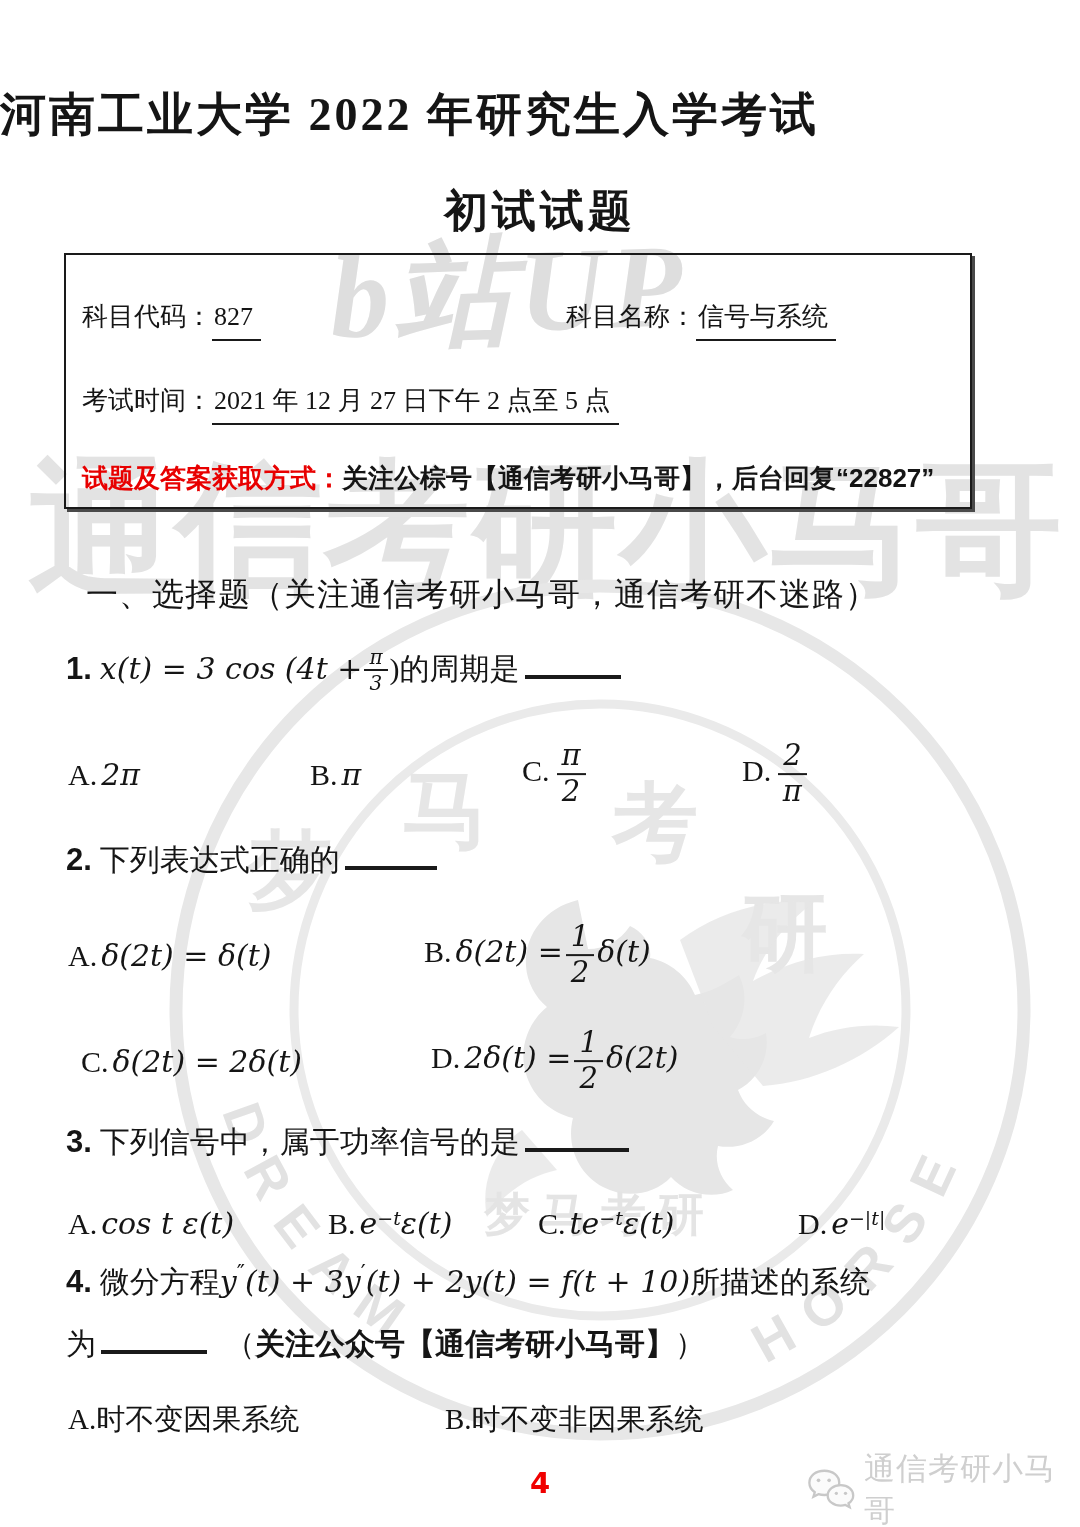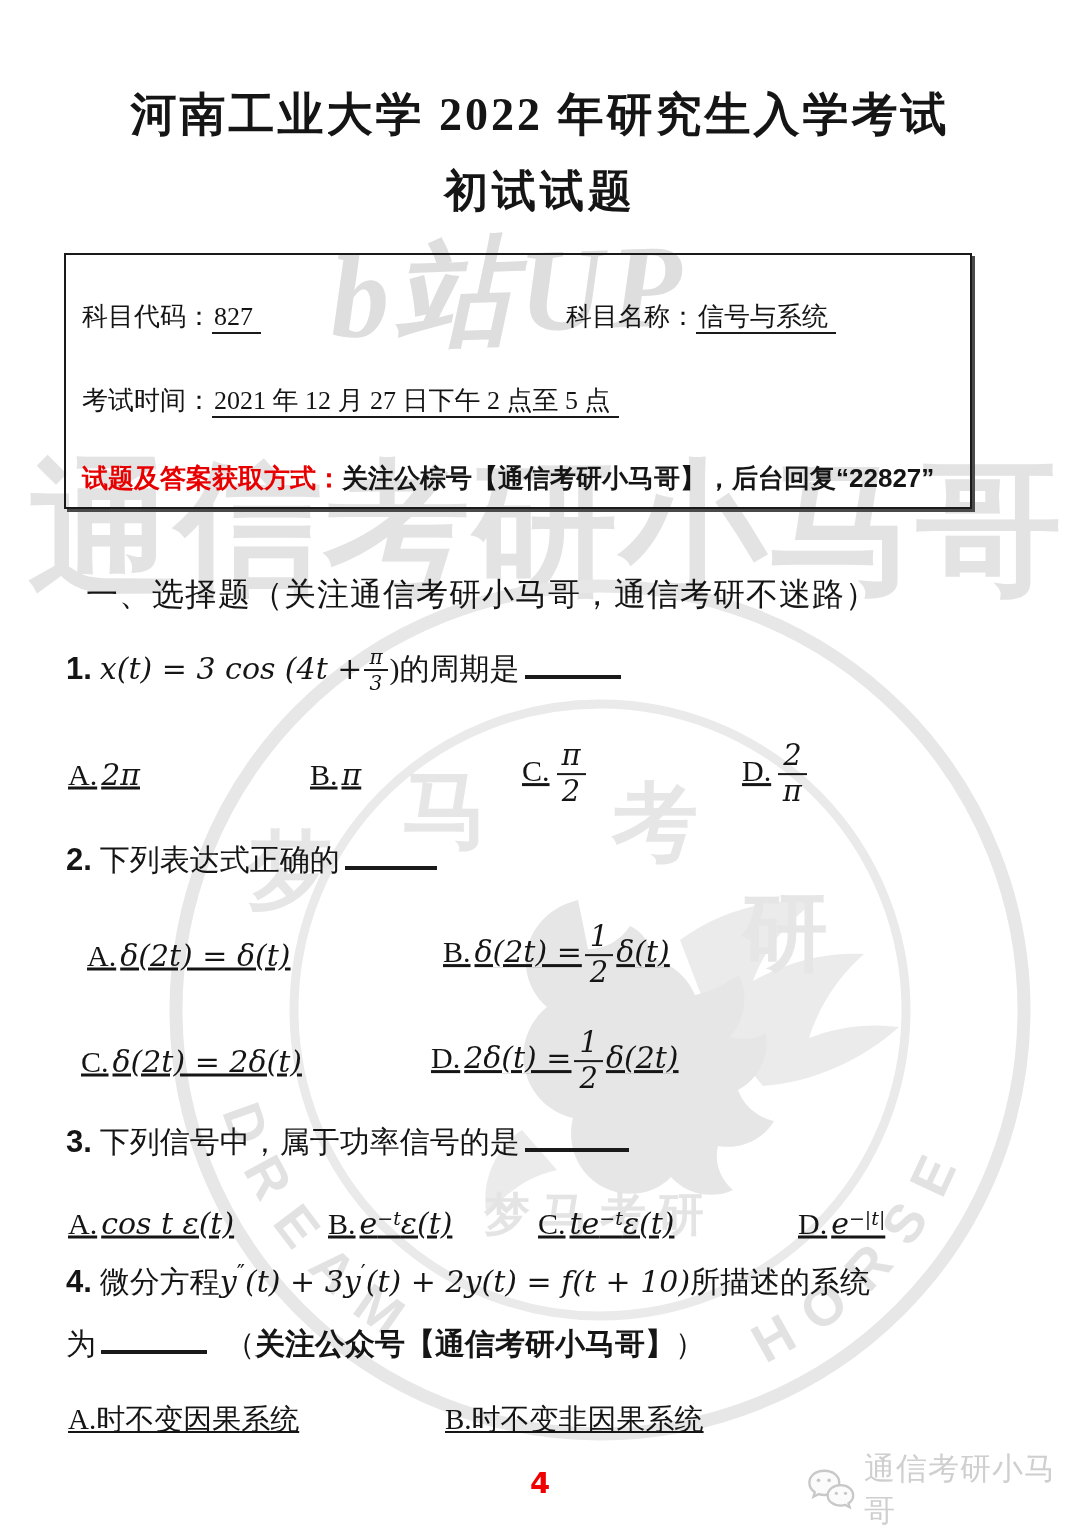--- a/index.html
+++ b/index.html
@@ -24,50 +24,50 @@
   }
   .wm-circle { position:absolute; left:160px; top:570px; }
   
   .content { position:absolute; inset:0; z-index:1; }
   .banner {
     position:absolute; top:24px; left:0; right:0;
     display:flex; justify-content:space-between; padding:0 4px;
     font-weight:bold; font-size:28px; color:#ec0000; white-space:nowrap;
   }
   .title-line {
-    position:absolute; top:84px; left:0; right:0; text-align:center;
+    position:absolute; top:84px; left:0; right:0; text-align:left;
     font-size:46px; font-weight:bold; letter-spacing:3px;
   }
   .subtitle-line {
-    position:absolute; top:162px; left:0; right:0; text-align:center;
+    position:absolute; top:182px; left:0; right:0; text-align:center;
     font-size:44px; font-weight:bold; letter-spacing:4px;
   }
   .info-box {
     position:absolute; left:64px; top:253px; width:908px; height:256px;
     border:2px solid #1a1a1a; box-shadow:3px 3px 0 #4a4a4a;
     font-size:26px;
   }
   .ib-row1a { position:absolute; top:44px; left:16px; }
   .ib-row1b { position:absolute; top:44px; left:500px; }
   .ib-row2  { position:absolute; top:128px; left:16px; }
   .ib-row3  { position:absolute; top:206px; left:16px; white-space:nowrap; }
-  .uv { border-bottom:2px solid #1a1a1a; padding:0 8px 1px 2px; }
+  .uv { border-bottom:2px solid #1a1a1a; padding:0 8px 8px 2px; }
   .red-label { color:#e80000; font-weight:bold; font-family:"Liberation Sans",sans-serif;text-align:center; }
   .hei-bold { font-family:"Liberation Sans",sans-serif; font-weight:bold; }
   .section-title {
     position:absolute; left:86px; top:573px;
     font-size:32px; letter-spacing:1px; white-space:nowrap;
   }
   .q-line { position:absolute; left:66px; white-space:nowrap; font-size:30px; }
   .q-no { font-family:"Liberation Sans",sans-serif; font-weight:bold; font-size:31px; margin-right:8px; }
   .math { font-family:"DejaVu Serif","Liberation Serif",serif; font-style:italic; }
   .cjk { font-style:normal; }
   .blank { display:inline-block; height:4px; background:#1a1a1a; vertical-align:baseline; margin-left:5px; }
   .opt-row { position:absolute; left:0; right:0; }
-  .opt { position:absolute; top:50%; transform:translateY(-50%); white-space:nowrap; font-size:30px;text-decoration:underline; }
+  .opt { position:absolute; top:50%; transform:translateY(-50%); white-space:nowrap; font-size:30px; }
   .opt-label { font-family:"Liberation Serif",serif; font-style:normal; margin-right:4px; }
   .frac { display:inline-block; vertical-align:middle; text-align:center; line-height:1.1; }
   .frac .fr-num { display:block; border-bottom:2.5px solid #1a1a1a; padding:0 5px 1px; }
   .frac .fr-den { display:block; padding-top:1px; }
   .frac-sm { font-size:20px; margin:0 2px; transform:translateY(-2px); }
   .frac-lg { font-size:29px; margin:0 3px; }
   sup.msup { font-size:19px; vertical-align:9px; letter-spacing:0; }
   sup.prime { font-size:22px; vertical-align:12px; font-style:normal; }
   .page-num {
     position:absolute; top:1466px; left:0; right:0; text-align:center;
@@ -146,21 +146,21 @@
     <div class="opt-row" style="top:726px; height:96px;">
       <span class="opt" style="left:68px;"><span class="opt-label">A.</span><span class="math">2π</span></span>
       <span class="opt" style="left:310px;"><span class="opt-label">B.</span><span class="math">π</span></span>
       <span class="opt" style="left:522px;"><span class="opt-label">C.</span><span class="frac frac-lg math"><span class="fr-num">π</span><span class="fr-den">2</span></span></span>
       <span class="opt" style="left:742px;"><span class="opt-label">D.</span><span class="frac frac-lg math"><span class="fr-num">2</span><span class="fr-den">π</span></span></span>
     </div>
 
     <div class="q-line" style="top:840px;">
       <span class="q-no">2.</span><span class="cjk">下列表达式正确的</span><span class="blank" style="width:92px;"></span>
     </div>
-    <div class="opt-row" style="top:905px; height:100px;margin-left:19px;">
+    <div class="opt-row" style="top:905px; height:100px;">
       <span class="opt" style="left:68px;"><span class="opt-label">A.</span><span class="math">δ(2t) = δ(t)</span></span>
       <span class="opt" style="left:424px;"><span class="opt-label">B.</span><span class="math">δ(2t) =</span><span class="frac frac-lg math"><span class="fr-num">1</span><span class="fr-den">2</span></span><span class="math">δ(t)</span></span>
     </div>
     <div class="opt-row" style="top:1011px; height:100px;margin-left:13px;">
       <span class="opt" style="left:68px;"><span class="opt-label">C.</span><span class="math">δ(2t) = 2δ(t)</span></span>
       <span class="opt" style="left:418px;"><span class="opt-label">D.</span><span class="math">2δ(t) =</span><span class="frac frac-lg math"><span class="fr-num">1</span><span class="fr-den">2</span></span><span class="math">δ(2t)</span></span>
     </div>
 
     <div class="q-line" style="top:1122px;">
       <span class="q-no">3.</span><span class="cjk">下列信号中，属于功率信号的是</span><span class="blank" style="width:104px;"></span>

